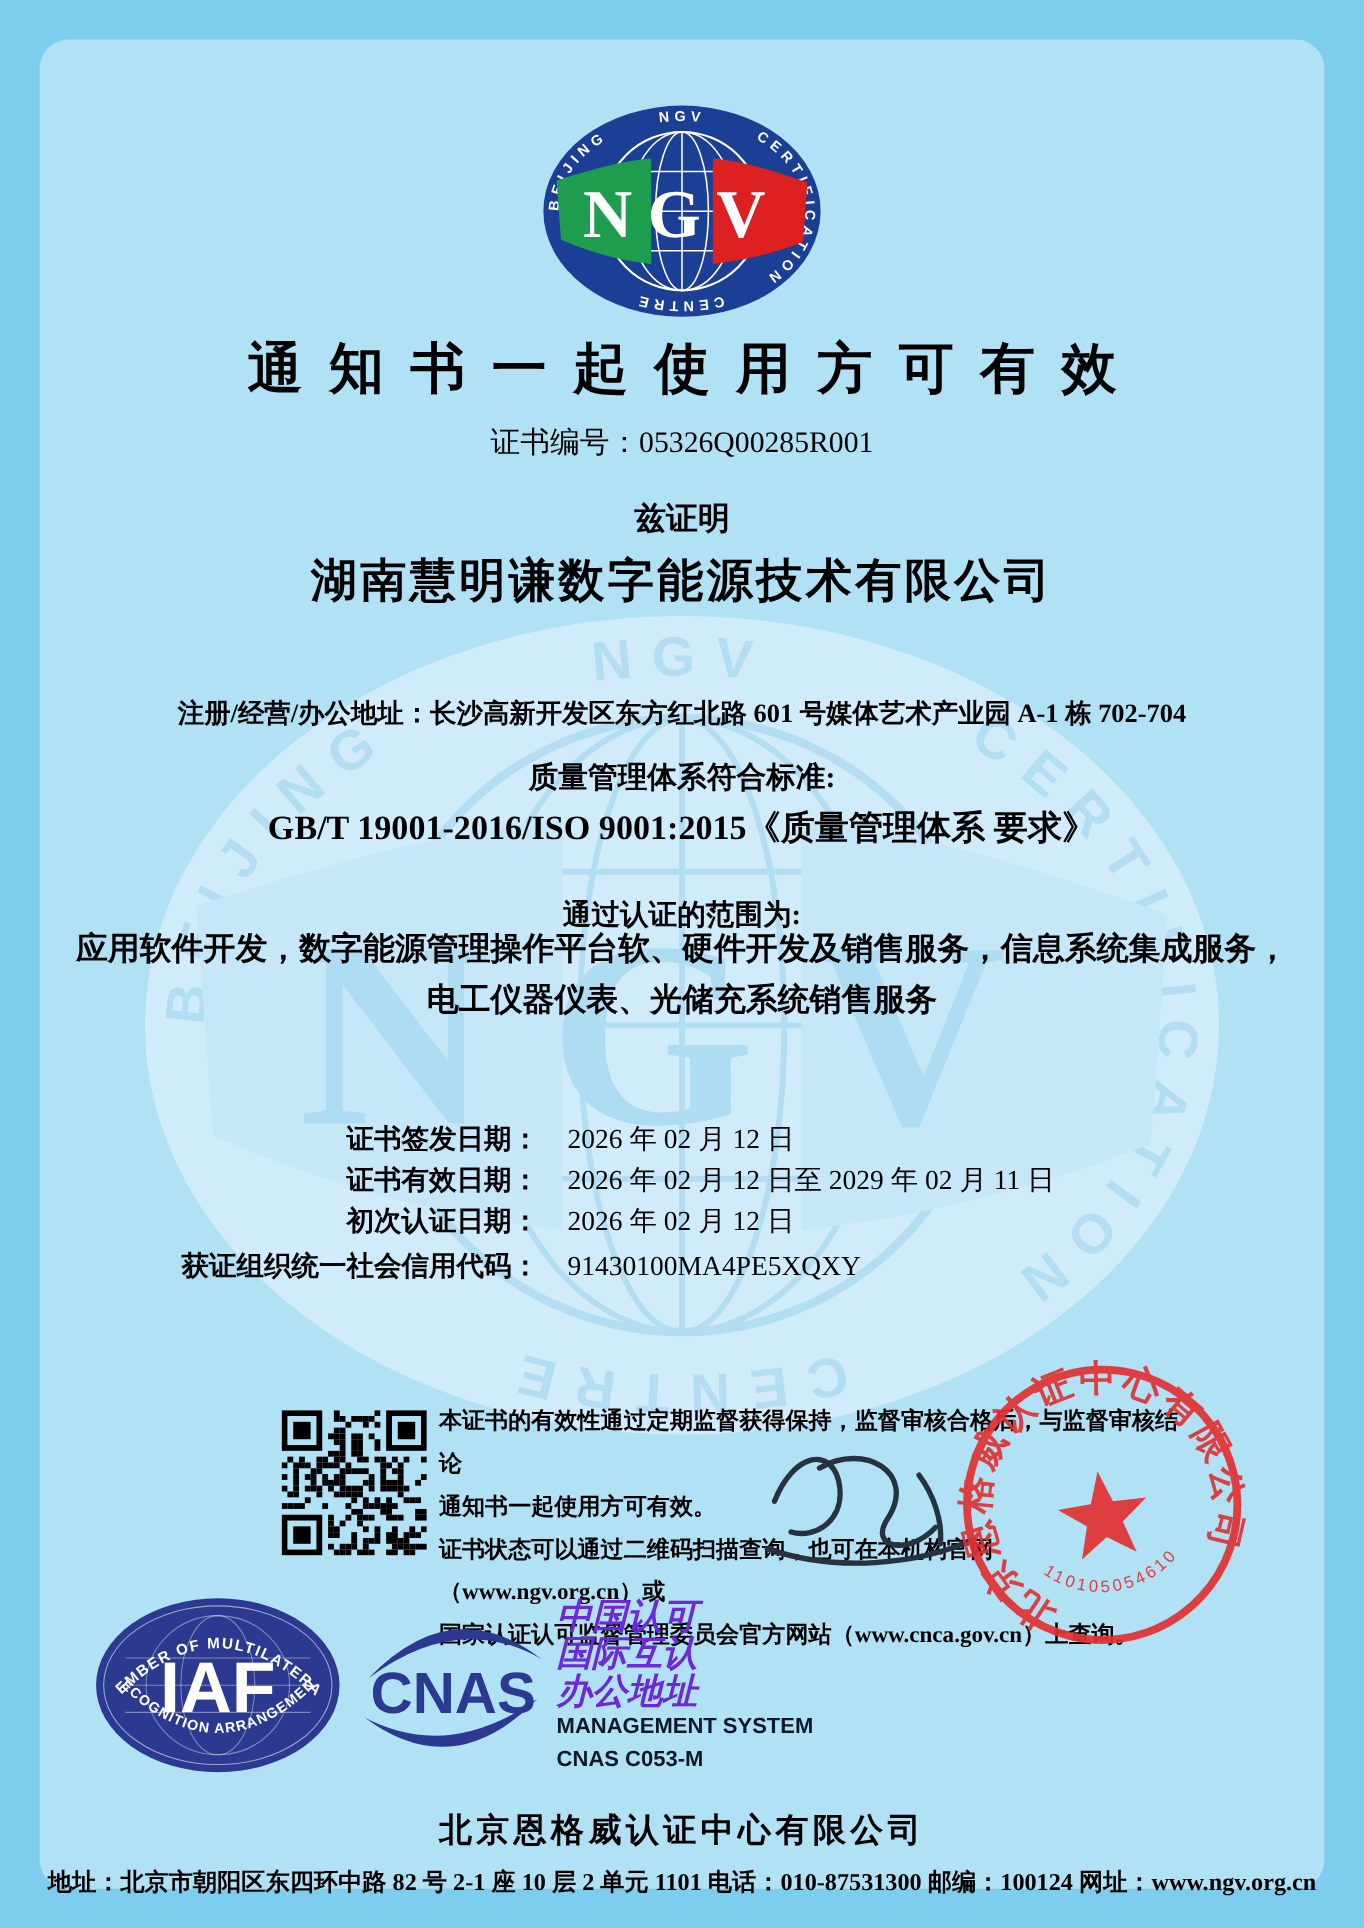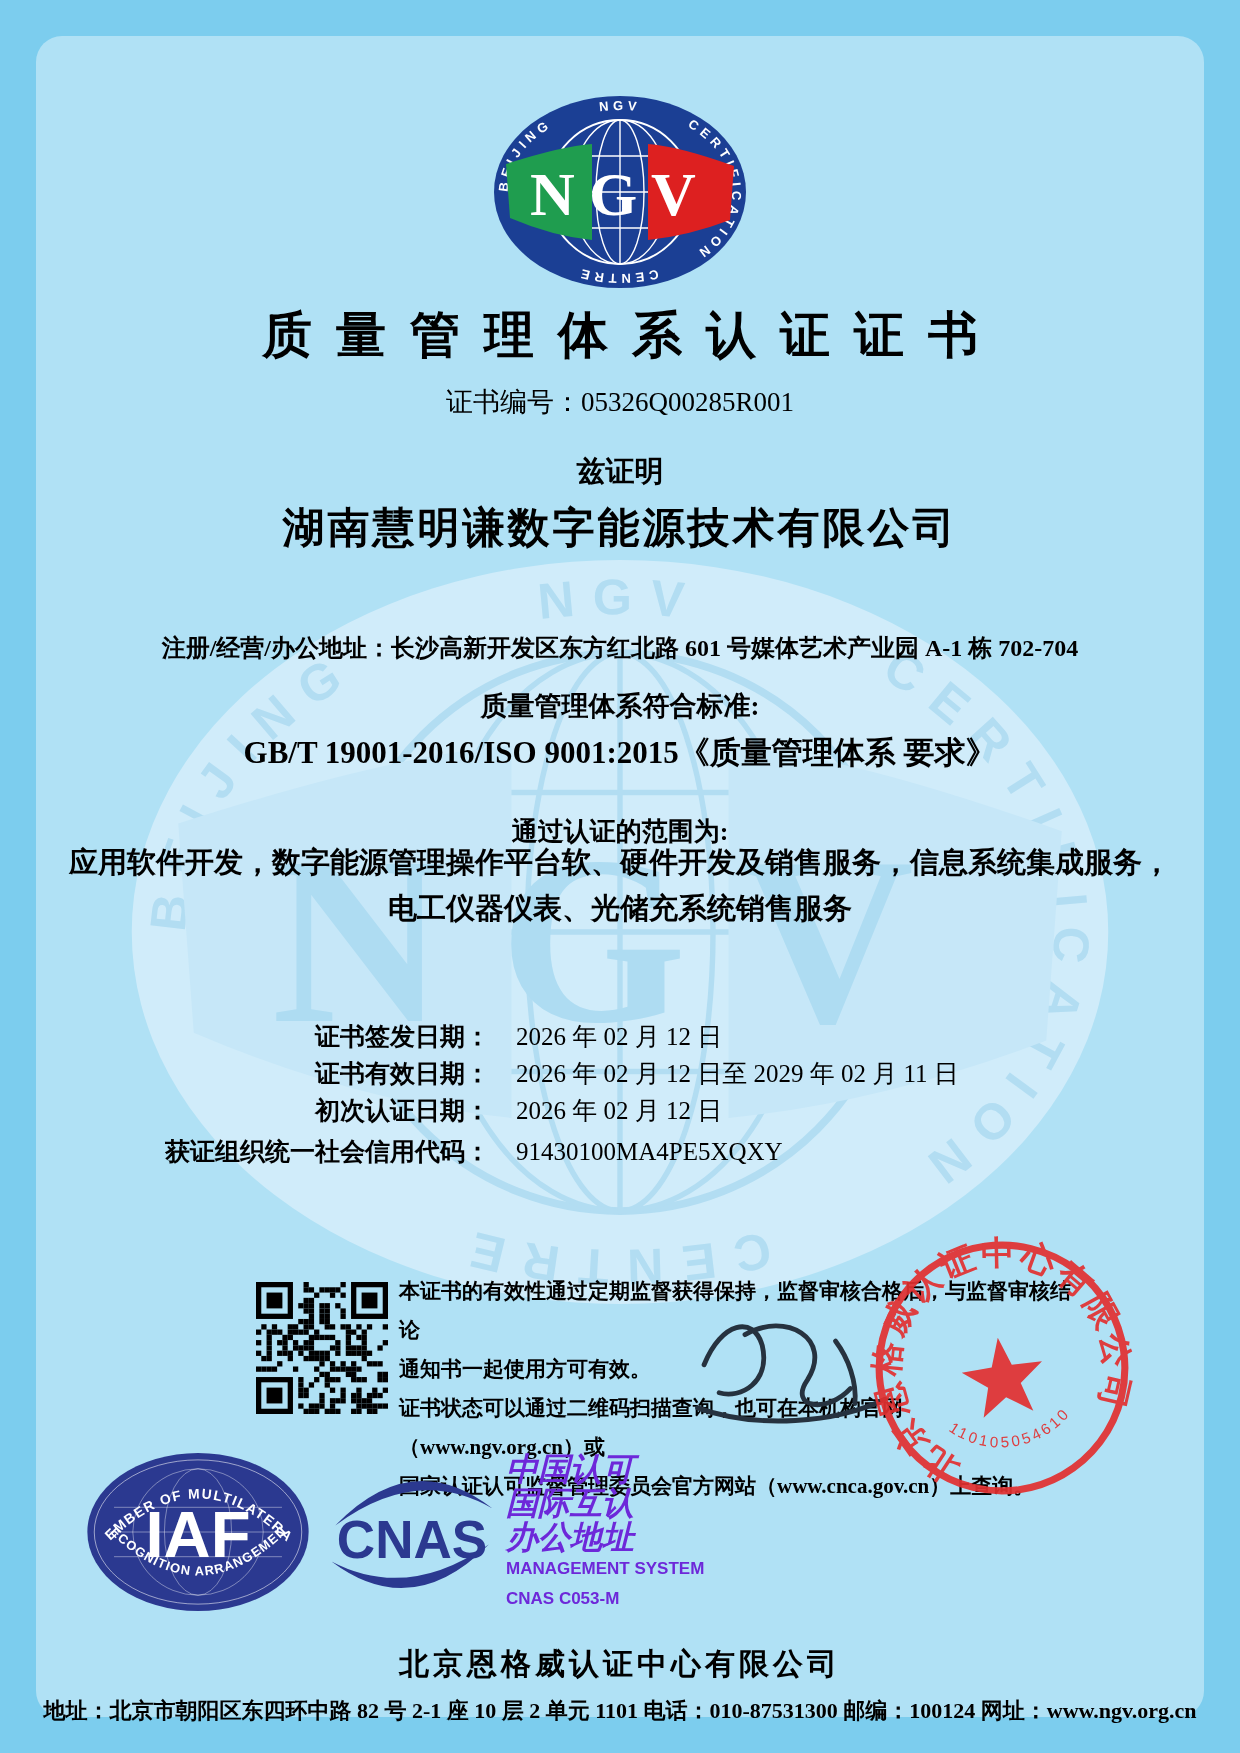--- a/index.html
+++ b/index.html
@@ -24,21 +24,21 @@
          font-size:25px;line-height:37px;}
   .dates .lb{text-align:right;font-weight:bold;}
   .dates .vl{text-align:left;}
   .dates .gap{margin-top:4px;}
   .qr{left:256px;top:1282px;width:132px;height:132px;}
   .notice{left:399px;top:1272px;width:680px;font-size:21px;font-weight:bold;line-height:39px;text-align:left;}
   .iaf{left:84px;top:1450px;width:228px;height:164px;}
   .cnas{left:322px;top:1462px;width:180px;height:144px;}
   .acc{left:506px;top:1452px;text-align:left;font-family:"Liberation Sans","DejaVu Sans",sans-serif;}
   .acc .zh{font-size:32px;font-weight:bold;line-height:34px;color:#6d28d9;font-style:italic;}
-  .acc .en{font-size:17px;font-weight:bold;line-height:30px;color:#6d28d9;}
+  .acc .en{font-size:20px;font-weight:bold;line-height:30px;color:#0f172a;}
   .sig{left:672px;top:1298px;width:230px;height:140px;}
   .seal{left:870px;top:1236px;width:264px;height:264px;}
   .orgname{top:1644px;font-size:30px;font-weight:bold;letter-spacing:4px;}
   .infoline{top:1696px;font-size:22px;font-weight:bold;}
 </style>
 </head>
 <body>
 
 <div class="page">
   <div class="panel"></div>
@@ -74,21 +74,21 @@
       <ellipse cx="128" cy="98" rx="48" ry="72" fill="none" stroke="#ffffff" stroke-width="1.4"></ellipse>
       <line x1="128" y1="26" x2="128" y2="170" stroke="#ffffff" stroke-width="1.4"></line>
       <line x1="66" y1="62" x2="190" y2="62" stroke="#ffffff" stroke-width="1.4"></line>
       <line x1="56" y1="98" x2="200" y2="98" stroke="#ffffff" stroke-width="1.4"></line>
       <line x1="66" y1="134" x2="190" y2="134" stroke="#ffffff" stroke-width="1.4"></line>
       <path d="M14,70 Q70,52 100,50 L100,146 Q60,142 18,124 Z" fill="#1f9d4f"></path>
       <path d="M156,50 Q186,52 242,72 L238,126 Q196,142 156,146 Z" fill="#dd2020"></path>
       <text x="128" y="121" text-anchor="middle" font-size="62" font-weight="bold" letter-spacing="14" fill="#ffffff" font-family="Liberation Serif,serif">NGV</text>
     </svg>
 
-    <div class="abs ctr title">质量管理体系认证证书</div>
+    <div class="abs ctr title">通知书一起使用方可有效</div>
 
     <div class="abs ctr certno">
       <span>证书编号：</span><span>05326Q00285R001</span>
     </div>
 
     <div class="abs ctr certify">兹证明</div>
 
     <div class="abs ctr company">湖南慧明谦数字能源技术有限公司</div>
 
     <div class="abs ctr addr">

